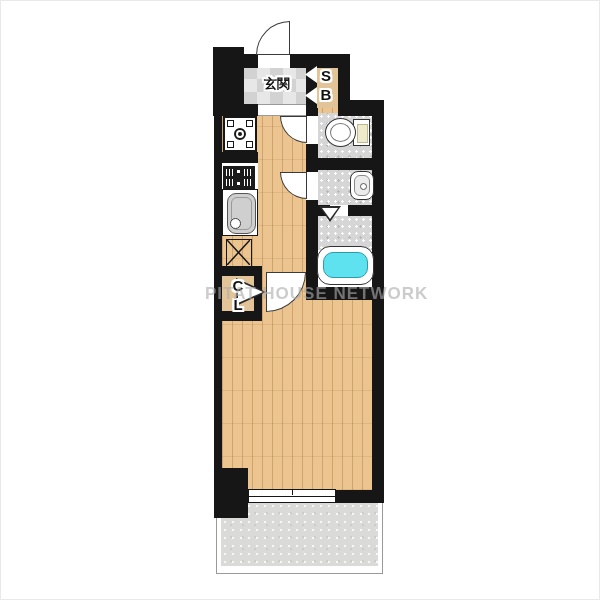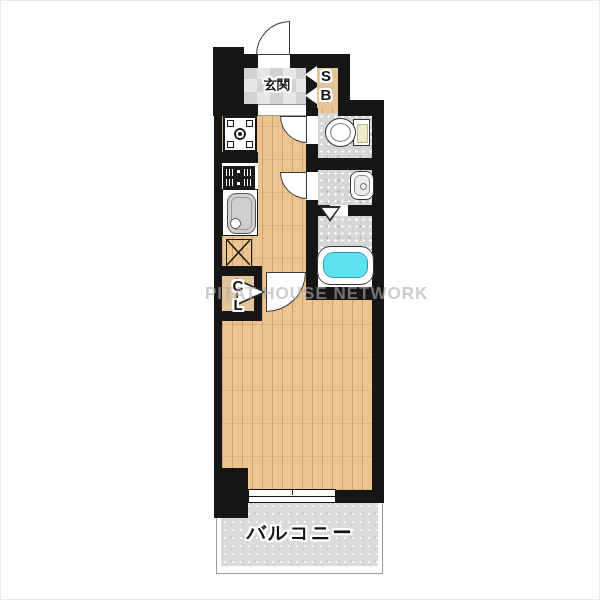--- a/index.html
+++ b/index.html
@@ -80,21 +80,21 @@
                      radial-gradient(rgba(120,120,120,.15) 1px, rgba(255,255,255,0) 1.2px);
     background-size:8px 8px,12px 12px;background-position:0 0,4px 5px;
     z-index:2;
   }
   
   .olabel{
     color:#111;font-weight:bold;text-align:center;z-index:7;line-height:1.1;
     text-shadow:-2px -2px 0 #fff,2px -2px 0 #fff,-2px 2px 0 #fff,2px 2px 0 #fff,
                 -2px 0 0 #fff,2px 0 0 #fff,0 -2px 0 #fff,0 2px 0 #fff;
   }
-  .lbl-genkan{font-size:13px;}
+  .lbl-genkan{font-size:13px;font-family:Liberation Mono, monospace;}
   .lbl-sb,.lbl-cl{font-size:15px;line-height:19px;}
   .lbl-room{font-size:27px;letter-spacing:1px;}
   .lbl-balcony{font-size:19px;letter-spacing:2px;}
   .watermark{
     color:rgba(172,172,172,.62);font-weight:bold;font-size:17px;letter-spacing:1px;
     text-align:center;z-index:8;white-space:nowrap;
   }
 </style>
 </head>
 <body>
@@ -217,16 +217,15 @@
 
   <div class="abs olabel lbl-genkan" style="left:252px;top:78px;width:50px;">玄関</div>
   <div class="abs olabel lbl-sb" style="left:314px;top:66px;width:24px;">
     <div>S</div>
     <div>B</div>
   </div>
   <div class="abs olabel lbl-cl" style="left:222px;top:276px;width:32px;">
     <div>C</div>
     <div>L</div>
   </div>
-  <div class="abs olabel lbl-balcony" style="left:220px;top:523px;width:160px;">バルコニー</div>
 
   <div class="abs watermark" style="left:205px;top:284px;width:190px;">PITAT HOUSE NETWORK</div>
 </div>
 
 </body></html>

